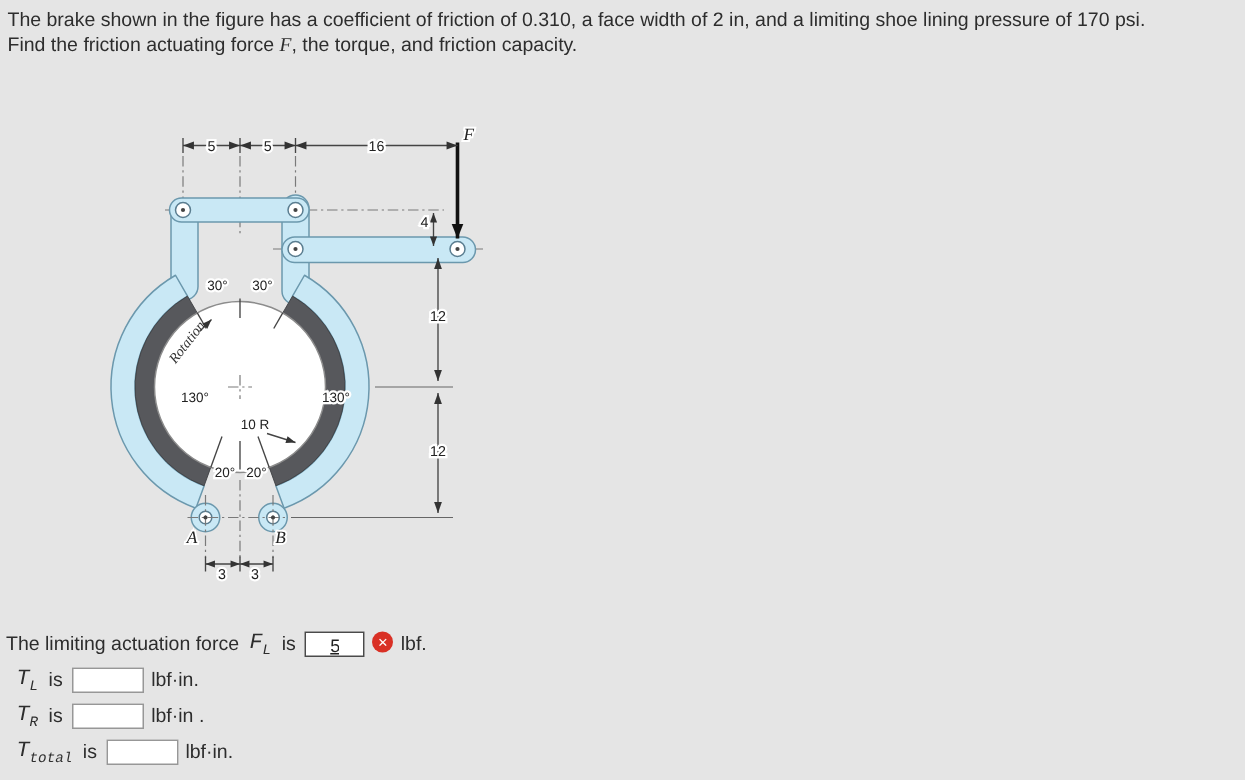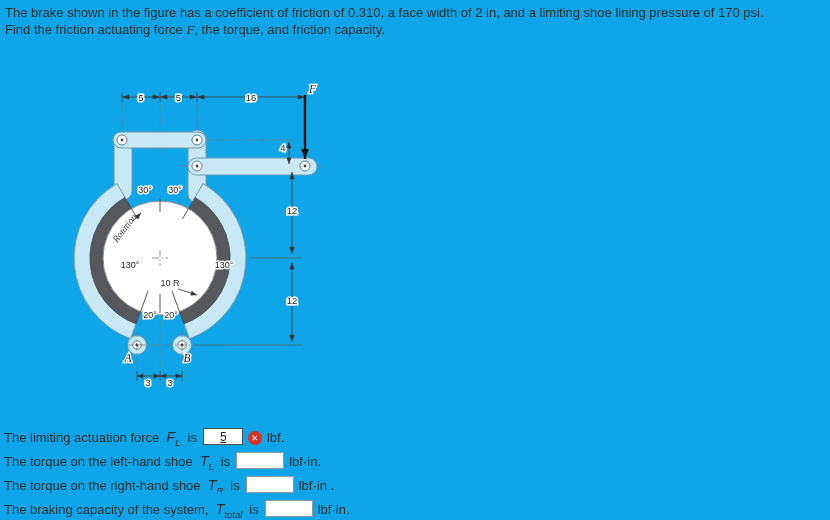--- a/index.html
+++ b/index.html
@@ -1,27 +1,27 @@
 <!DOCTYPE html>
 <html><head>
 <meta charset="utf-8">
 <style>
   * { box-sizing: border-box; }
   html, body { margin: 0; padding: 0; background: #fff; }
   body { font-family: "Liberation Sans", "DejaVu Sans", sans-serif; color: #2d2d2d; }
-  .page { position: relative; width: 830px; height: 520px; background: #0ea5e9; overflow: hidden; }
+  .page { position: relative; width: 830px; height: 520px; background: #e5e5e5; overflow: hidden; }
 
   .statement { position: absolute; left: 5px; top: 5px; width: 820px; font-size: 13px; line-height: 16.5px; }
   .pit { font-family: "Liberation Serif", serif; font-style: italic; }
 
   .fig { position: absolute; left: 70px; top: 80px; }
 
   .answers { position: absolute; left: 4px; top: 421px; }
-  .row { height: 24px; display: flex; align-items: flex-end; font-size: 13px; }
-  .sym { font-family: Liberation Sans, sans-serif; font-style: italic; font-size: 14.5px; margin: 0 7px; }
+  .row { height: 24px; display: flex; align-items: flex-start; font-size: 13px; }
+  .sym { font-family: Liberation Mono, monospace; font-style: italic; font-size: 14.5px; margin: 0 7px; }
   .sym sub { font-size: 9.5px; line-height: 0; }
   .ans { height: 17px; width: 48px; border: 1px solid #979797; margin: 0 5px 0 6px;
          font-family: "Liberation Sans", sans-serif; font-size: 12px; text-align: center; padding: 0 16px; background: #fff; color:#222;text-decoration:underline; }
   .ans.filled { width: 40px; border-color: #4a4a4a; }
   .err { width: 14px; height: 14px; border-radius: 50%; background: #d93025; color: #fff;
          font-size: 8.5px; font-weight: bold; display: inline-flex; align-items: center; justify-content: center;
          margin: 0 5px 0 0; flex: 0 0 auto; }
 
   
   svg text { font-family: "Liberation Sans", sans-serif; }
@@ -190,37 +190,34 @@
     <div class="row">
       <span>The limiting actuation force</span>
       <span class="sym"><span>F</span><sub>L</sub></span>
       <span>is</span>
       <input class="ans filled" type="text" value="524" style="">
       <span class="err">✕</span>
       <span>lbf.</span>
     </div>
 
     <div class="row">
-      <span>The torque on the left-hand shoe</span>
       <span class="sym"><span>T</span><sub>L</sub></span>
       <span>is</span>
       <input class="ans" type="text" value="" style="">
       <span>lbf·in.</span>
     </div>
 
     <div class="row">
-      <span>The torque on the right-hand shoe</span>
       <span class="sym"><span>T</span><sub>R</sub></span>
       <span>is</span>
       <input class="ans" type="text" value="" style="">
       <span>lbf·in .</span>
     </div>
 
     <div class="row">
-      <span>The braking capacity of the system,</span>
       <span class="sym"><span>T</span><sub>total</sub></span>
       <span>is</span>
       <input class="ans" type="text" value="" style="">
       <span>lbf·in.</span>
     </div>
 
   </div>
 
 </div>
 

